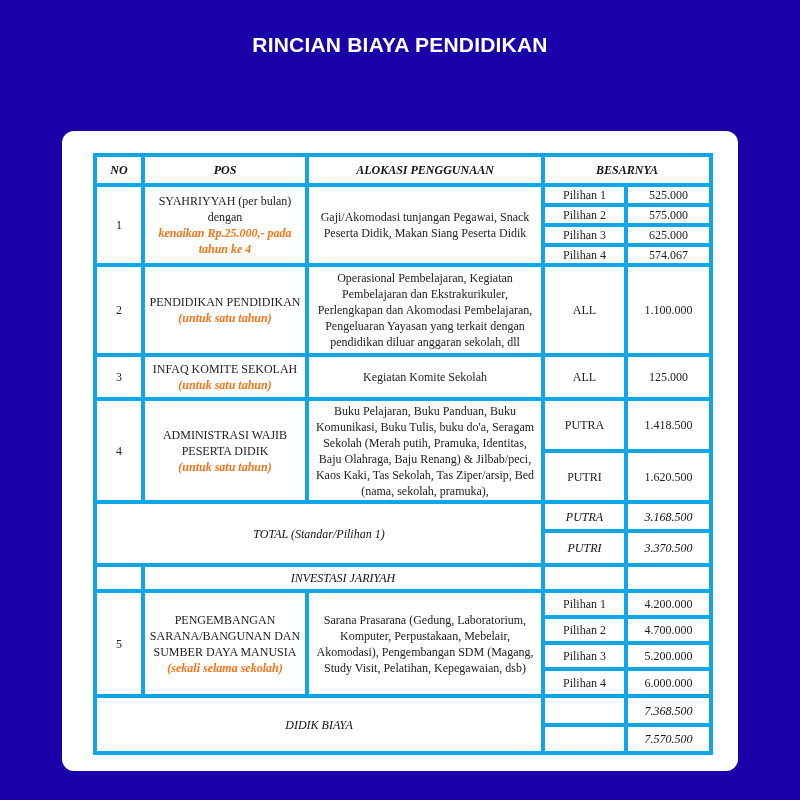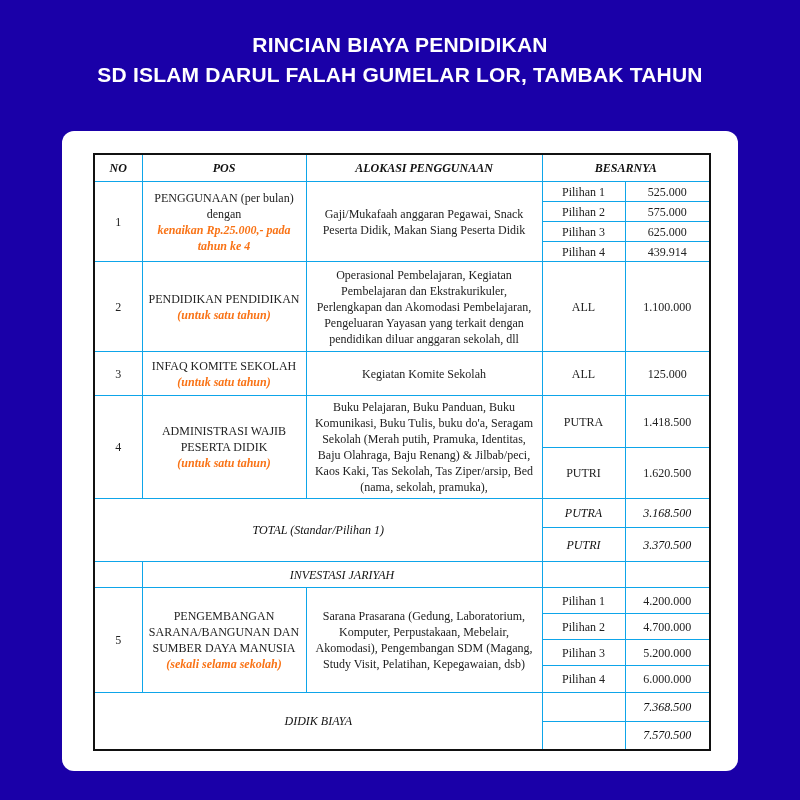--- a/index.html
+++ b/index.html
@@ -15,36 +15,35 @@
   .card {
     position:absolute; left:62px; top:131px; width:676px; height:640px;
     background:#ffffff; border-radius:12px;
   }
   table.fees {
     position:absolute; left:93px; top:153px; width:616px;
     border-collapse:collapse; table-layout:fixed; font-size:12px; color:#222;
     border:2px solid #111;
   }
   table.fees td, table.fees th {
-    border:1px solid #0ea5e9; padding:0 4px; text-align:center; vertical-align:middle;
+    border:4px solid #0ea5e9; padding:0 4px; text-align:center; vertical-align:middle;
     line-height:16px; font-weight:normal;margin-left:44px;
   }
   table.fees th { font-weight:bold; font-style:italic; height:26px; color:#111; }
   .thick-top td { border-top:2px solid #111; }
   .num { text-align:left; }
   .red { color:#f97316; font-weight:bold; font-style:italic; }
   .bi { font-weight:bold; font-style:italic; color:#111; }
   .sub { height:20px; }
 </style>
 </head>
 <body>
 
 <div class="title">
   <div>RINCIAN BIAYA PENDIDIKAN</div>
-  <div>SD ISLAM DARUL FALAH GUMELAR LOR, TAMBAK TAHUN</div>
 </div>
 
 <div class="card"></div>
 
 <table class="fees">
   <colgroup>
     <col style="width:48px">
       <col style="width:164px">
       <col style="width:236px">
       <col style="width:83px">
@@ -54,39 +53,39 @@
       <tr>
     <th>NO</th>
     <th>POS</th>
     <th>ALOKASI PENGGUNAAN</th>
     <th colspan="2">BESARNYA</th>
   </tr>
 
   <tr class="thick-top sub">
     <td rowspan="4">1</td>
     <td rowspan="4">
-      <div>PENGGUNAAN (per bulan)</div>
+      <div>SYAHRIYYAH (per bulan)</div>
       <div>dengan</div>
       <div class="red">kenaikan Rp.25.000,- pada tahun ke 4</div>
     </td>
-    <td rowspan="4">Gaji/Mukafaah anggaran Pegawai, Snack Peserta Didik, Makan Siang Peserta Didik</td>
+    <td rowspan="4">Gaji/Akomodasi tunjangan Pegawai, Snack Peserta Didik, Makan Siang Peserta Didik</td>
     <td>Pilihan 1</td>
     <td class="num">525.000</td>
   </tr>
   <tr class="sub">
     <td>Pilihan 2</td>
     <td class="num">575.000</td>
   </tr>
   <tr class="sub">
     <td>Pilihan 3</td>
     <td class="num">625.000</td>
   </tr>
   <tr class="sub">
     <td>Pilihan 4</td>
-    <td class="num">439.914</td>
+    <td class="num">574.067</td>
   </tr>
 
   <tr class="thick-top" style="height:90px">
     <td>2</td>
     <td>
       <div>PENDIDIKAN PENDIDIKAN</div>
       <div class="red">(untuk satu tahun)</div>
     </td>
     <td>Operasional Pembelajaran, Kegiatan Pembelajaran dan Ekstrakurikuler, Perlengkapan dan Akomodasi Pembelajaran, Pengeluaran Yayasan yang terkait dengan pendidikan diluar anggaran sekolah, dll</td>
     <td>ALL</td>

